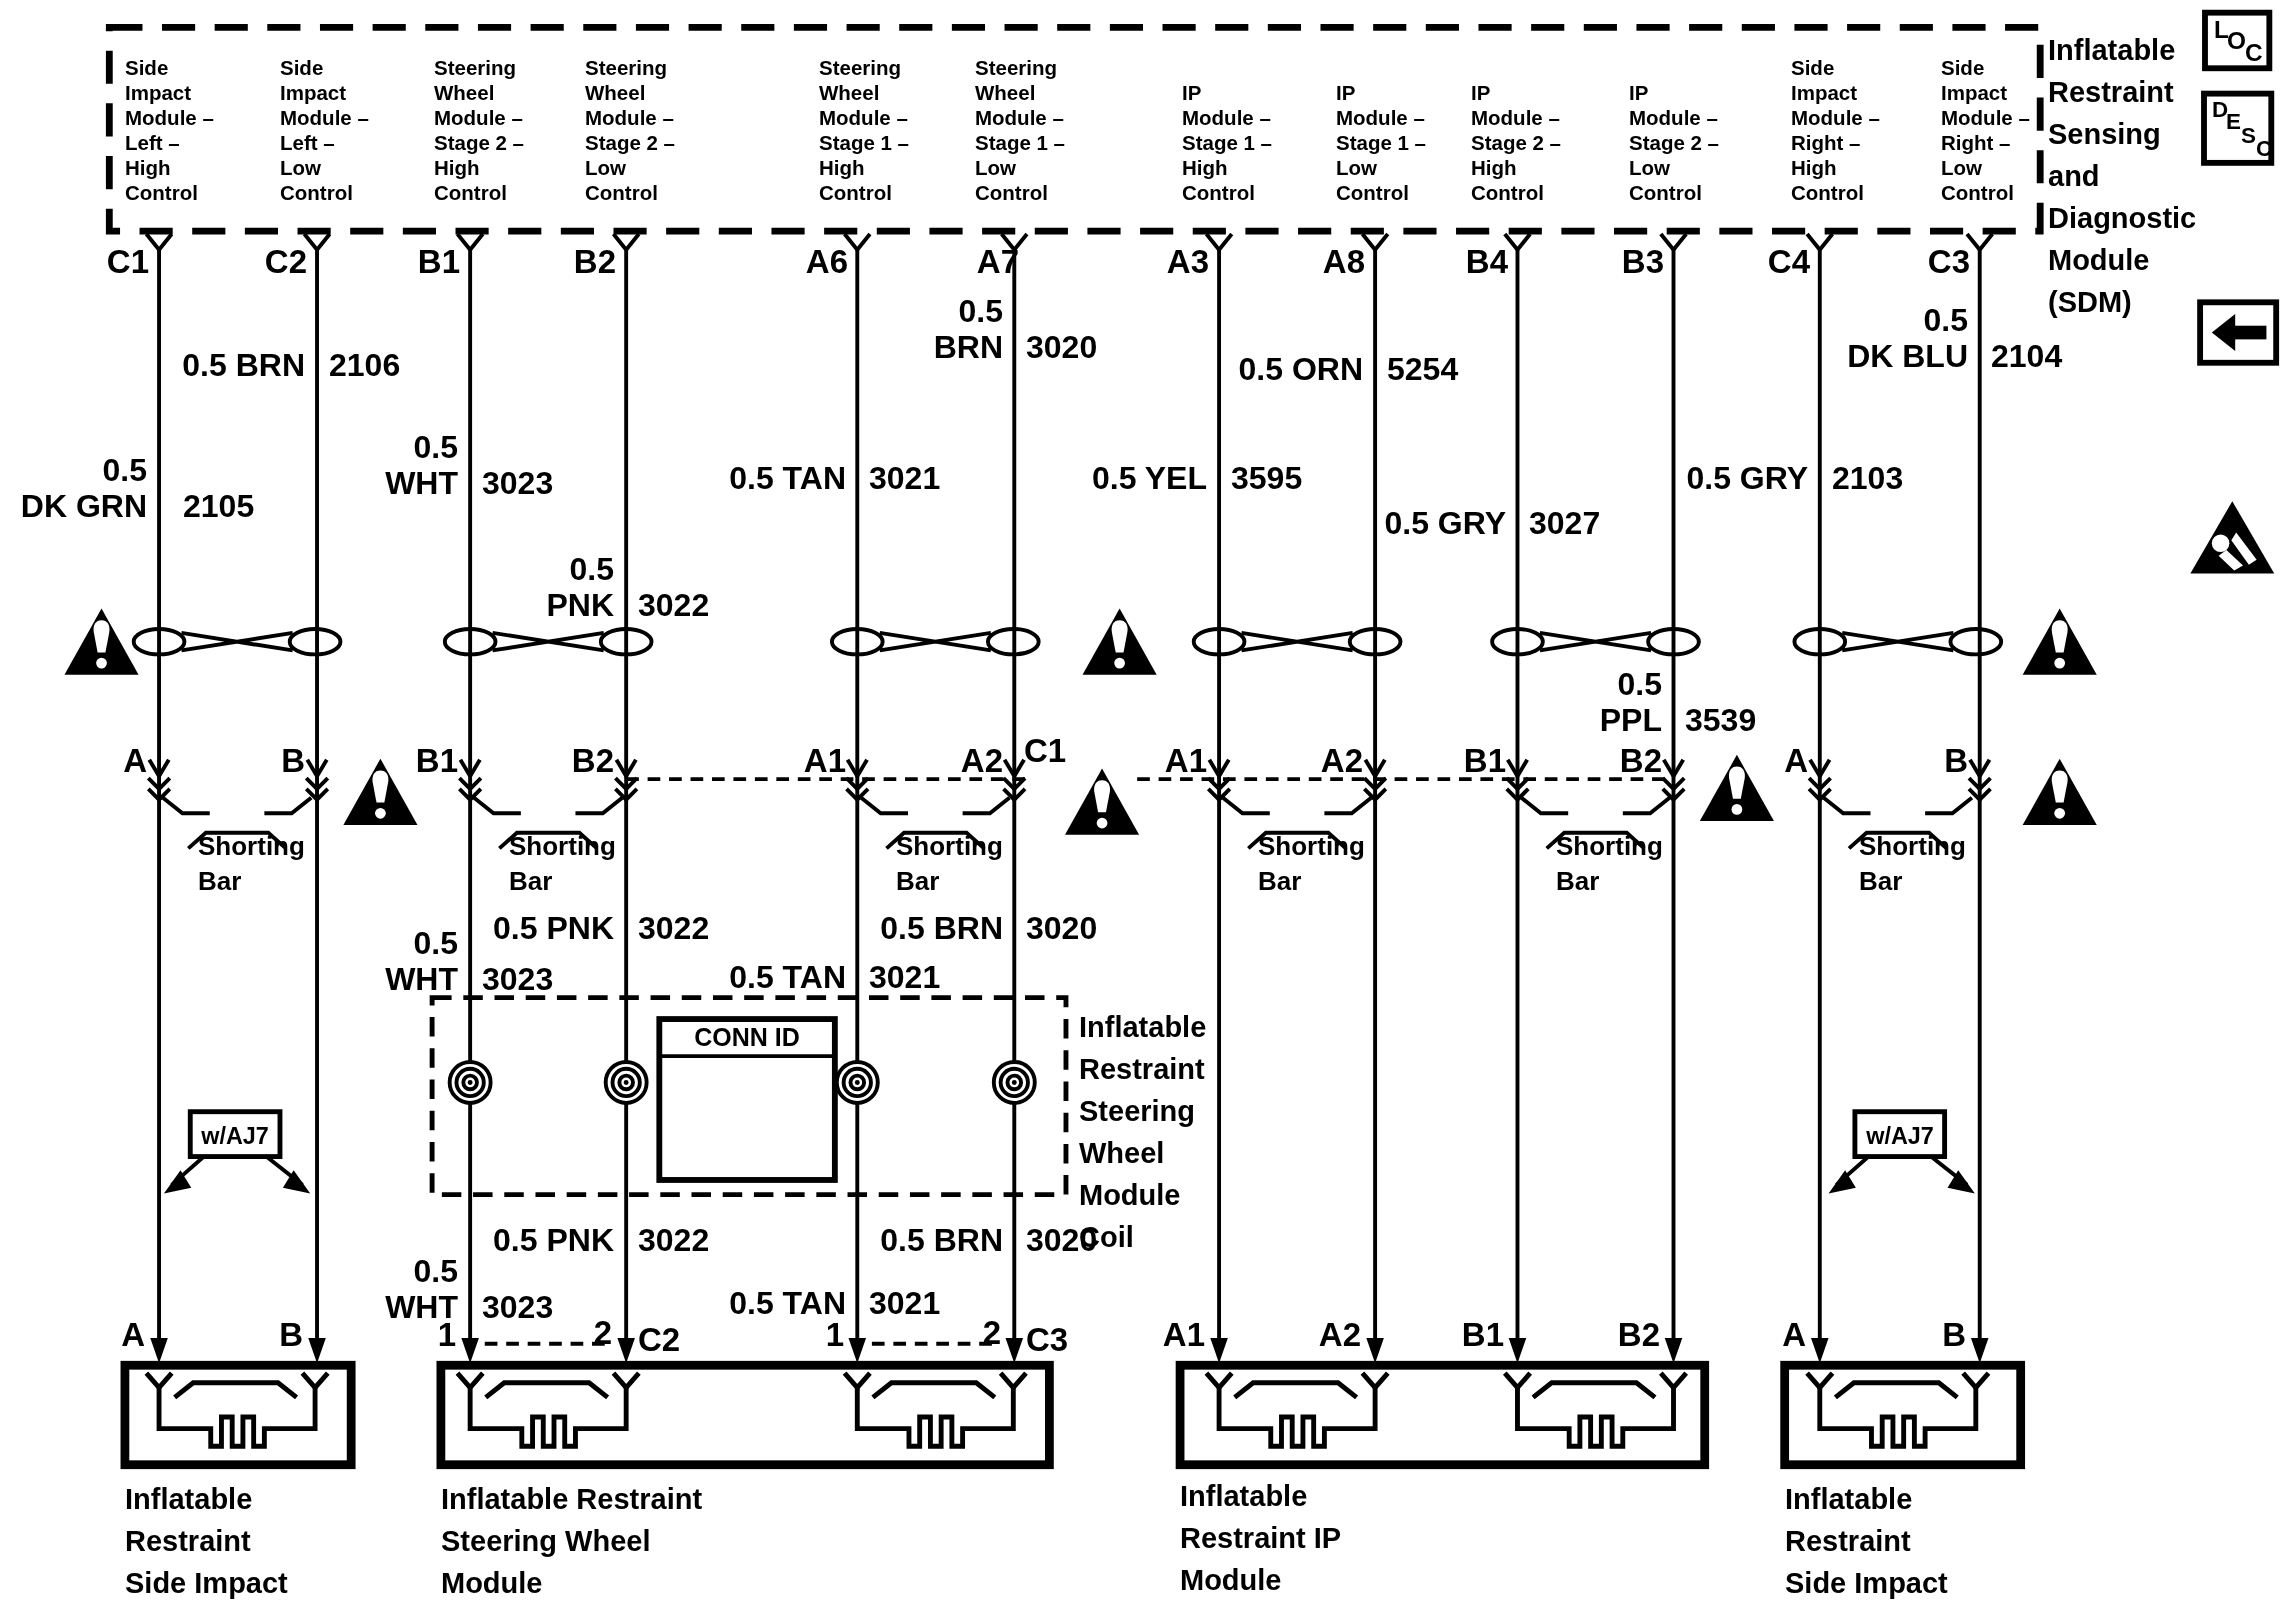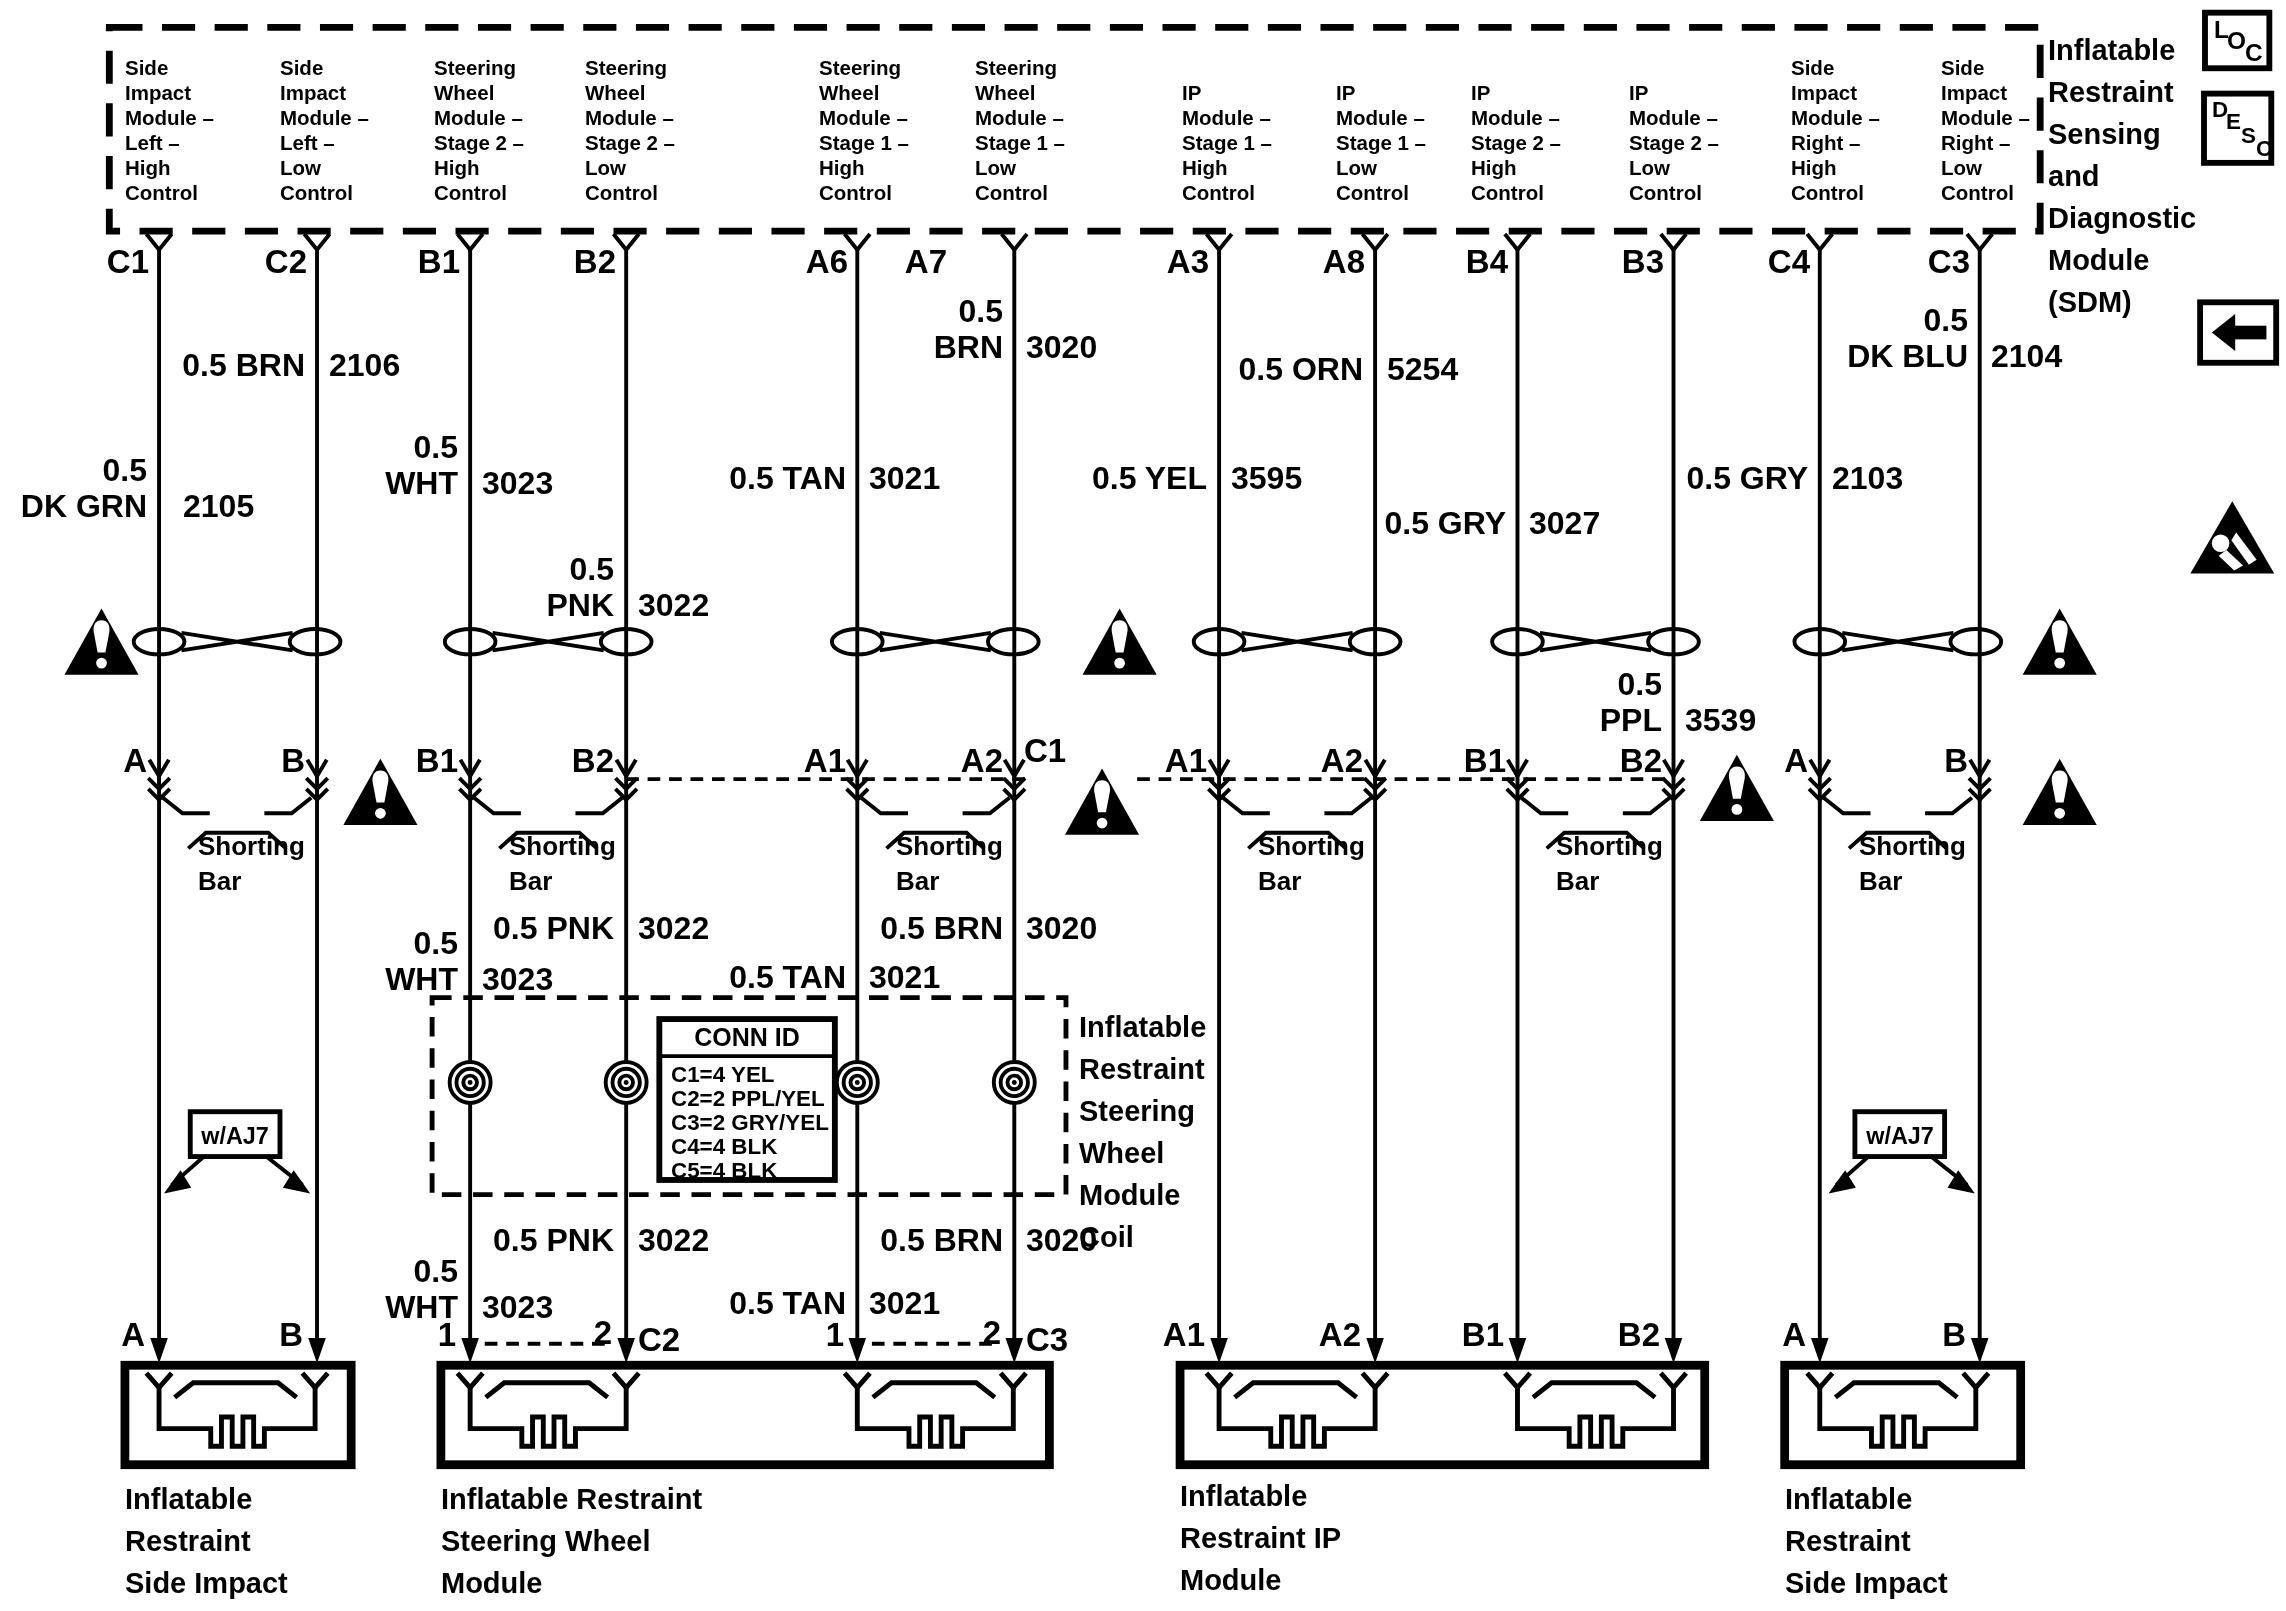--- a/index.html
+++ b/index.html
@@ -312,21 +312,21 @@
 and
 Diagnostic
 Module
 (SDM)</div>
 
   <div class="t s34 r" style="right:2138px;top:244px">C1</div>
   <div class="t s34 r" style="right:1980px;top:244px">C2</div>
   <div class="t s34 r" style="right:1827px;top:244px">B1</div>
   <div class="t s34 r" style="right:1671px;top:244px">B2</div>
   <div class="t s34 r" style="right:1439px;top:244px">A6</div>
-  <div class="t s34 r" style="right:1340px;top:244px">A7</div>
+  <div class="t s34 r" style="right:1268px;top:244px">A7</div>
   <div class="t s34 r" style="right:1078px;top:244px">A3</div>
   <div class="t s34 r" style="right:922px;top:244px">A8</div>
   <div class="t s34 r" style="right:779px;top:244px">B4</div>
   <div class="t s34 r" style="right:623px;top:244px">B3</div>
   <div class="t s34 r" style="right:477px;top:244px">C4</div>
   <div class="t s34 r" style="right:317px;top:244px">C3</div>
 
   <div class="t s33 r" style="right:2140px;top:452px">0.5
 DK GRN</div>
   <div class="t s33" style="left:183px;top:488px">2105</div>
@@ -389,25 +389,20 @@
   <div class="t s33" style="left:638px;top:910px">3022</div>
   <div class="t s33 r" style="right:1829px;top:925px">0.5
 WHT</div>
   <div class="t s33" style="left:482px;top:961px">3023</div>
   <div class="t s33 r" style="right:1441px;top:959px">0.5 TAN</div>
   <div class="t s33" style="left:869px;top:959px">3021</div>
   <div class="t s33 r" style="right:1284px;top:910px">0.5 BRN</div>
   <div class="t s33" style="left:1026px;top:910px">3020</div>
 
   <div class="t s26 c" style="left:659px;top:1023px;width:176px">CONN ID</div>
-  <div class="t s23" style="left:671px;top:1063px">C1=4 YEL
-C2=2 PPL/YEL
-C3=2 GRY/YEL
-C4=4 BLK
-C5=4 BLK</div>
 
   <div class="t s30" style="left:1079px;top:1006px">Inflatable
 Restraint
 Steering
 Wheel
 Module
 Coil</div>
 
   <div class="t s24 c" style="left:190px;top:1122px;width:90px">w/AJ7</div>
   <div class="t s24 c" style="left:1855px;top:1122px;width:90px">w/AJ7</div>

